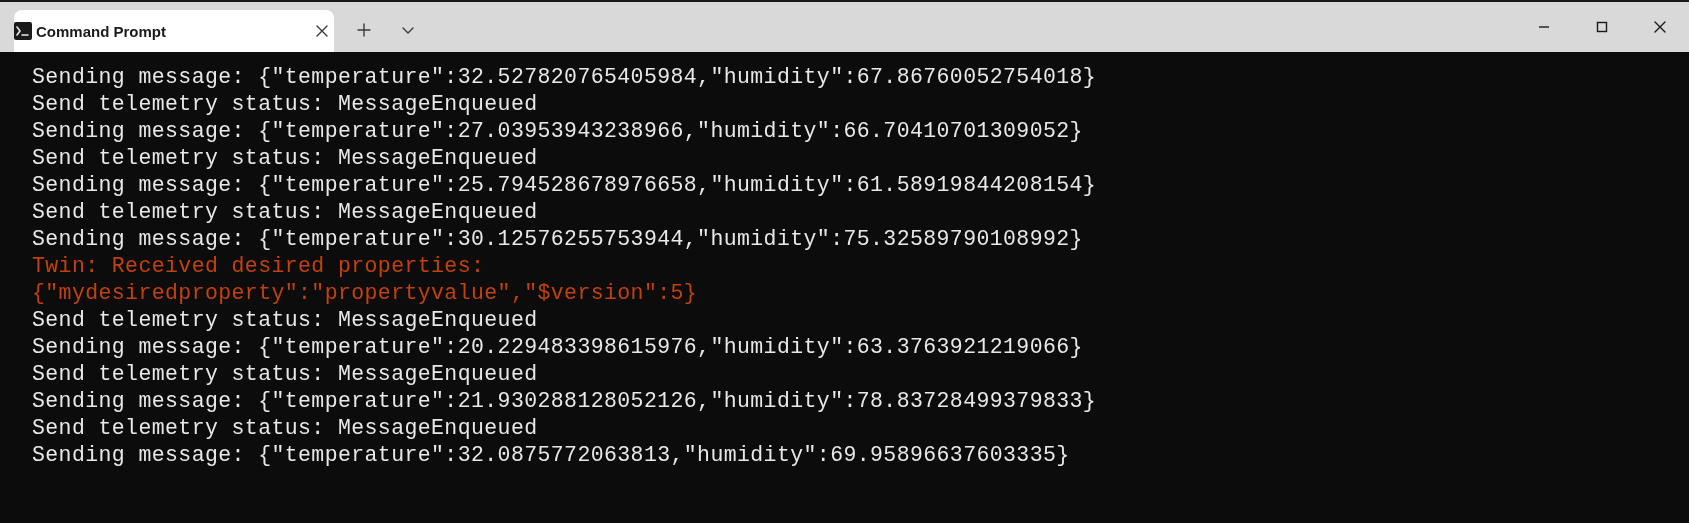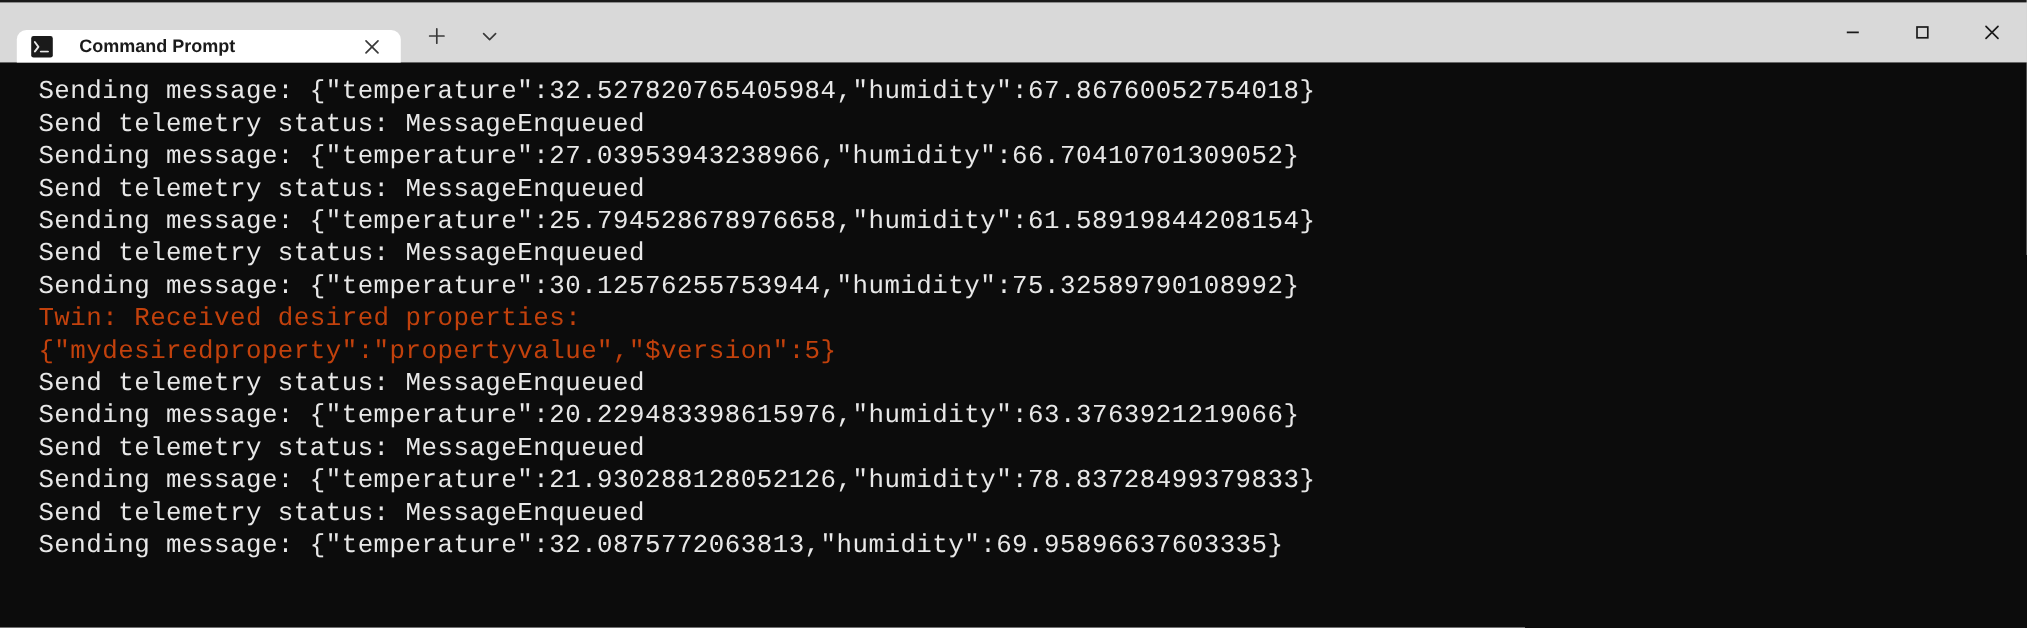--- a/index.html
+++ b/index.html
@@ -13,26 +13,26 @@
     }
     .tab-strip {
       display: flex;
       align-items: flex-end;
       padding-left: 14px;
       flex: 0 0 auto;
     }
     .tab {
       background: #ffffff;
       border-radius: 8px 8px 0 0;
-      height: 27px;
+      height: 42px;
       min-width: 320px;
       display: flex;
       align-items: center;
-      padding: 0 12px;
-      gap: 22px;
+      padding: 0 0;
+      gap: 4px;
       margin-top: 8px;
       position: relative;
     }
     .tab .cmd-icon {
       width: 18px; height: 18px;
       background: #1a1a1a;
       border-radius: 2px;
       display: flex;
       align-items: center;
       justify-content: center;

